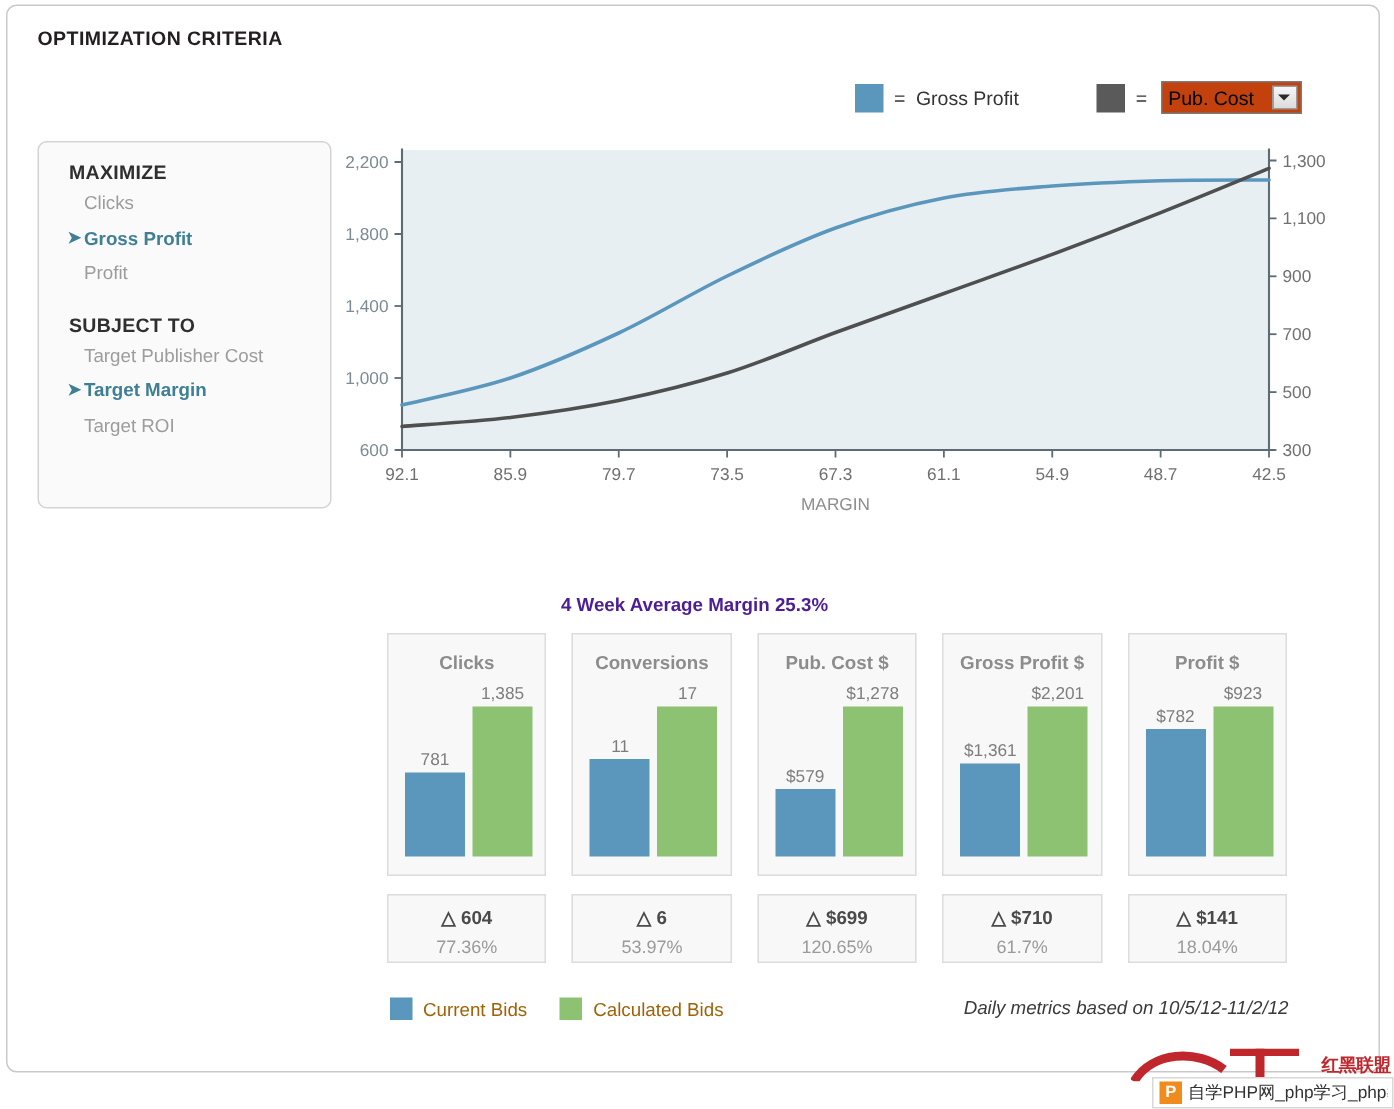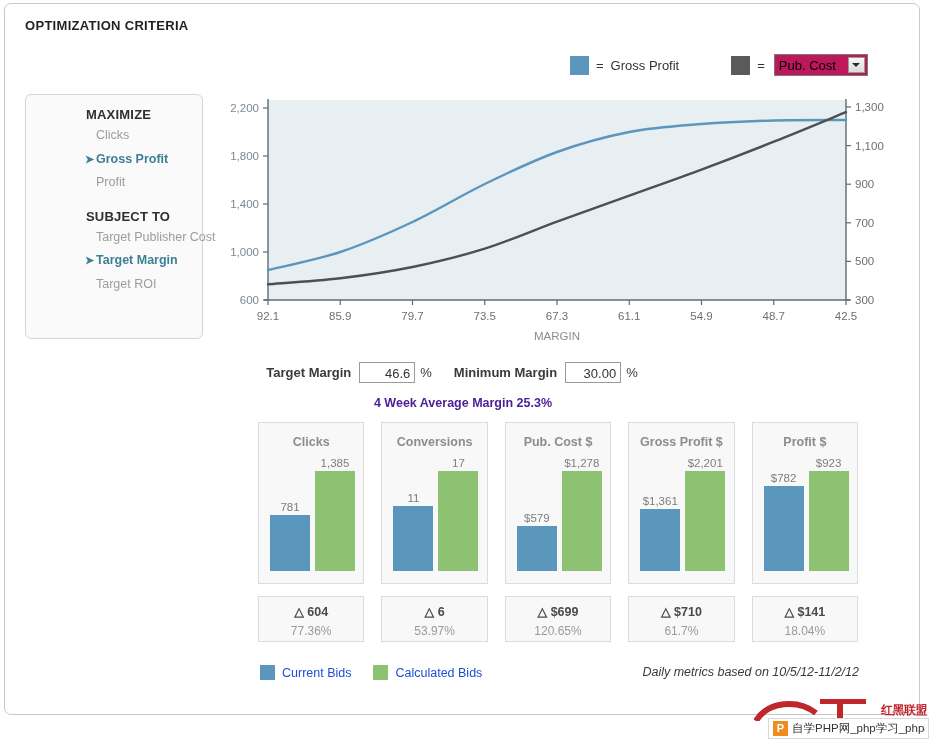--- a/index.html
+++ b/index.html
@@ -36,27 +36,26 @@
     font-weight: bold;
     color: #231f20;
     letter-spacing: 0.3px;
   }
 
   
   #criteria-sidebar {
     position: absolute;
     left: 20px;
     top: 90px;
-    width: 178px;
+    width: 196px;
     height: 245px;
     border: 1px solid #d4d4d4;
     border-radius: 6px;
     background: #fafafa;
     box-sizing: border-box;
-    padding-left: 40px;
   }
   .side-head {
     font-size: 13px;
     font-weight: bold;
     color: #2f2f2f;
     margin: 0 0 2px 20px;
     letter-spacing: 0.2px;
   }
   .side-item {
     font-size: 12.5px;
@@ -105,21 +104,21 @@
     font-size: 13px;
     color: #333;
   }
   #legend-gross { margin-right: 52px; display:flex; align-items:center; }
   #legend-secondary { display:flex; align-items:center; }
   #metric-select {
     margin-left: 2px;
     width: 94px;
     height: 22px;
     border: 1px solid #7b7b7b;
-    background: #be185d;
+    background: #c2410c;
     font-family: "Liberation Sans", sans-serif;
     font-size: 13px;
     color: #000;
     padding-left: 4px;
     display: flex;
     align-items: center;
     box-sizing: border-box;
     position: relative;
   }
   #select-arrow-btn {
@@ -285,21 +284,21 @@
   
   #bottom-legend {
     position: absolute;
     left: 255px;
     top: 661px;
     display: flex;
     align-items: center;
   }
   .bl-item { display: flex; align-items: center; margin-right: 22px; }
   .bl-swatch { width: 15px; height: 15px; margin-right: 7px; }
-  .bl-text { font-size: 12.5px; color: #1d4ed8; }
+  .bl-text { font-size: 12.5px; color: #a16207; }
   #metrics-daterange {
     position: absolute;
     right: 60px;
     top: 661px;
     font-size: 12.5px;
     font-style: italic;
     color: #3a3a3a;
   }
 
   
@@ -455,28 +454,20 @@
         <line x1="553.75" y1="208" x2="553.75" y2="213" stroke="#5d6b73" stroke-width="1.2"></line>
         <text x="553.75" y="228" text-anchor="middle" fill="#6f6f6f" font-size="11.5" font-family="&quot;Liberation Sans&quot;, sans-serif">48.7</text>
         <line x1="626" y1="208" x2="626" y2="213" stroke="#5d6b73" stroke-width="1.2"></line>
         <text x="626" y="228" text-anchor="middle" fill="#6f6f6f" font-size="11.5" font-family="&quot;Liberation Sans&quot;, sans-serif">42.5</text>
         <text x="337" y="248" text-anchor="middle" fill="#8d8d8d" font-size="11.5" font-family="&quot;Liberation Sans&quot;, sans-serif">MARGIN</text>
         <path d="M48.0,178.0 C60.0,175.0 96.2,168.0 120.3,160.0 C144.3,152.0 168.4,141.3 192.5,130.0 C216.6,118.7 240.7,103.7 264.8,92.0 C288.8,80.3 312.9,68.7 337.0,60.0 C361.1,51.3 385.2,44.7 409.3,40.0 C433.3,35.3 457.4,33.9 481.5,32.0 C505.6,30.1 529.7,29.2 553.8,28.5 C577.8,27.8 614.0,28.1 626.0,28.0" fill="none" stroke="#5b96bd" stroke-width="2.4" stroke-linecap="round"></path>
         <path d="M48.0,192.3 C60.0,191.3 96.2,189.2 120.3,186.3 C144.3,183.4 168.4,179.9 192.5,175.0 C216.6,170.0 240.7,164.2 264.8,156.7 C288.8,149.2 312.9,138.6 337.0,129.7 C361.1,120.9 385.2,112.3 409.3,103.7 C433.3,95.0 457.4,86.6 481.5,77.6 C505.6,68.6 529.7,59.3 553.8,49.7 C577.8,40.2 614.0,25.1 626.0,20.2" fill="none" stroke="#4f4f4f" stroke-width="2.4" stroke-linecap="round"></path>
       </svg>
   </div>
 
-  <div id="margin-inputs">
-    <span class="field-label">Target Margin</span>
-    <span class="num-input">46.6</span>
-    <span class="pct-sign">%</span>
-    <span class="field-label">Minimum Margin</span>
-    <span class="num-input">30.00</span>
-    <span class="pct-sign">%</span>
-  </div>
   <div id="avg-margin-note">4 Week Average Margin 25.3%</div>
 
   <div id="metric-cards">
       <div class="metric-card">
         <div class="metric-title">Clicks</div>
         <div class="bars-area">
           <div class="bar-col left">
             <div class="bar-val">781</div>
             <div class="bar-rect bar-blue" style="height:56px"></div>
           </div>

